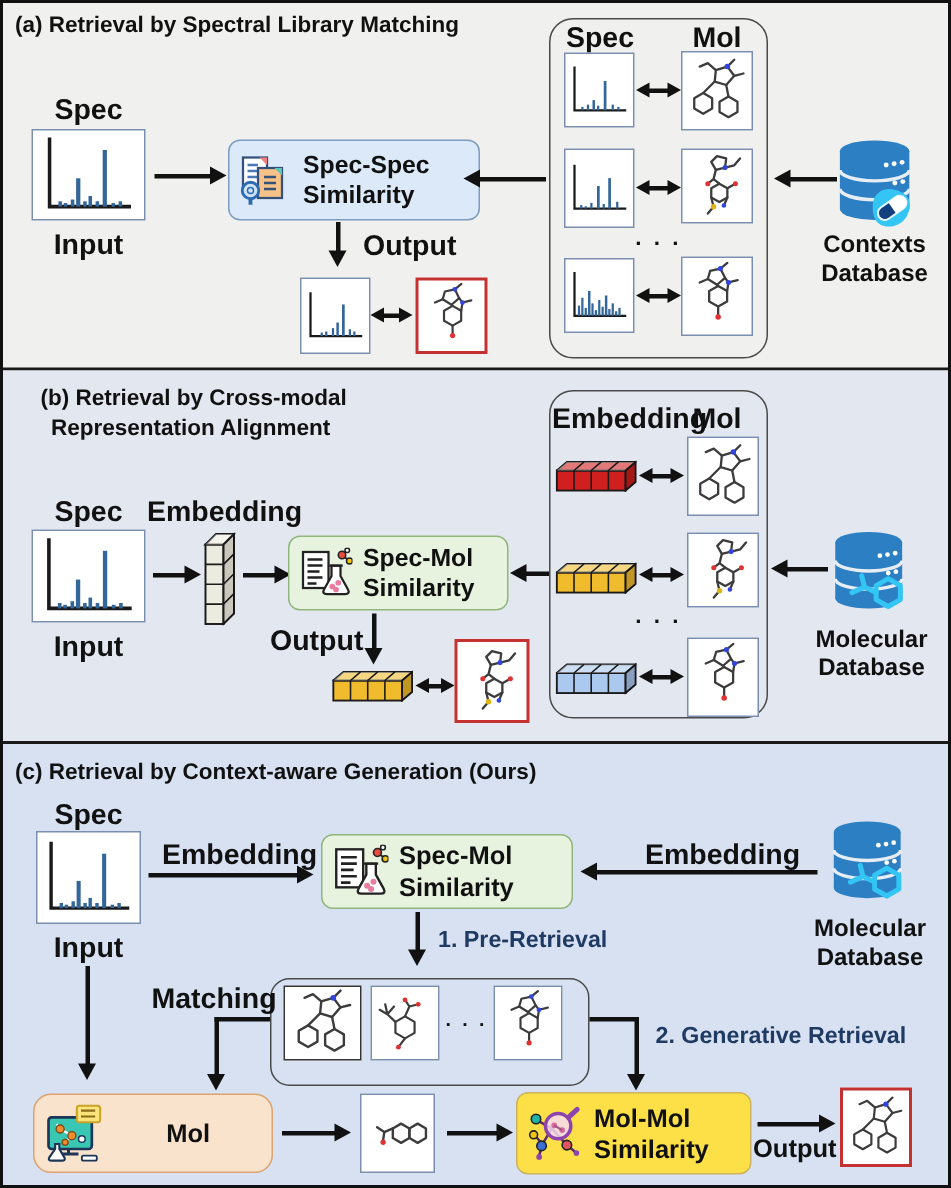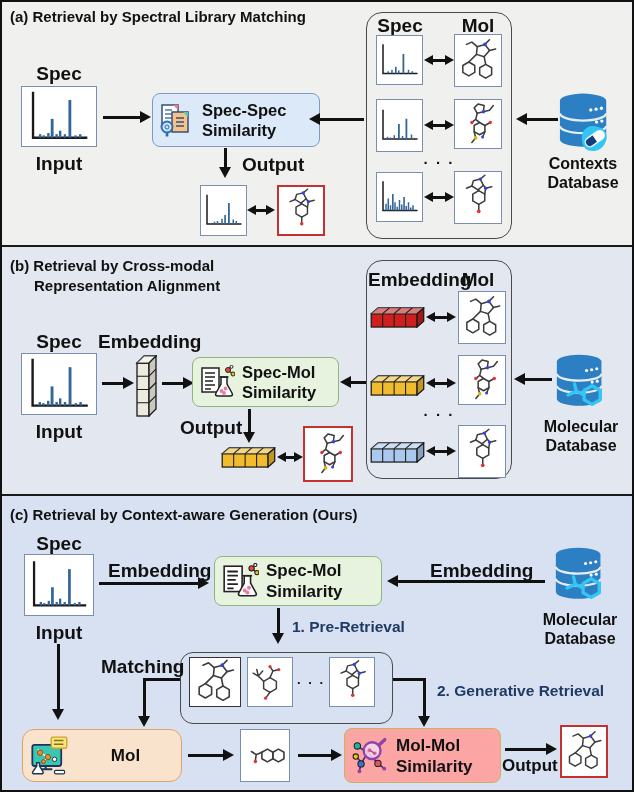--- a/index.html
+++ b/index.html
@@ -17,21 +17,21 @@
   .navy{color:#1f3a63;font-size:15.5px;}
   .box{position:absolute;background:#fff;border:1.5px solid #7a8fb0;box-sizing:border-box;}
   .dark{border-color:#333;}
   .redbox{border:2px solid #c43131;}
   .box svg{width:100%;height:100%;display:block;}
   .group{position:absolute;border:1.4px solid #4a4a4a;border-radius:16px;box-sizing:border-box;}
   .simbox{position:absolute;border-radius:8px;display:flex;align-items:center;gap:7px;
           padding:0 6px;box-sizing:border-box;}
   .sb-blue{background:#dbe9f9;border:1.5px solid #7d9cc0;}
   .sb-green{background:#e7f2df;border:1.5px solid #8fb77d;}
-  .sb-yellow{background:#fca5a5;border:1.5px solid #cdb35f;}
+  .sb-yellow{background:#fde047;border:1.5px solid #cdb35f;}
   .sb-peach{background:#fae3cd;border:1.5px solid #dca36f;border-radius:12px;}
   .simtext{font-weight:bold;font-size:16.5px;line-height:20px;color:#111;}
   .simtext.lg{font-size:17px;line-height:21px;}
   .cube{position:absolute;}
   .cube svg{width:100%;height:100%;display:block;}
   
   .arrow-r,.arrow-l,.darrow{position:absolute;height:2.6px;background:#111;}
   .arrow-r::after{content:"";position:absolute;right:-10px;top:50%;transform:translateY(-50%);
     border:6px solid transparent;border-right:0;border-left:11px solid #111;}
   .arrow-l::before{content:"";position:absolute;left:-10px;top:50%;transform:translateY(-50%);
@@ -354,21 +354,21 @@
     <svg style="position:absolute;left:556px;top:90px" width="54" height="62" viewBox="0 0 56 62">
         <use href="#db-spectral"></use>
       </svg>
     <div class="t big ctr" style="left:536px;top:152px;width:90px">
       <div>Contexts</div>
         <div>Database</div>
     </div>
   </div>
 
   <div class="panel" id="pb">
-    <div class="t title" style="left:8px;top:10px">(b) Retrieval by Cross-modal</div>
+    <div class="t title" style="left:25px;top:10px">(b) Retrieval by Cross-modal</div>
     <div class="t title" style="left:32px;top:30px">Representation Alignment</div>
 
     <div class="t lbl ctr" style="left:19px;top:84px;width:76px">Spec</div>
     <div class="t lbl" style="left:96px;top:84px">Embedding</div>
 
     <div class="box" style="left:19px;top:106px;width:76px;height:62px">
       <svg viewBox="0 0 60 50">
           <use href="#spec1"></use>
         </svg>
     </div>

